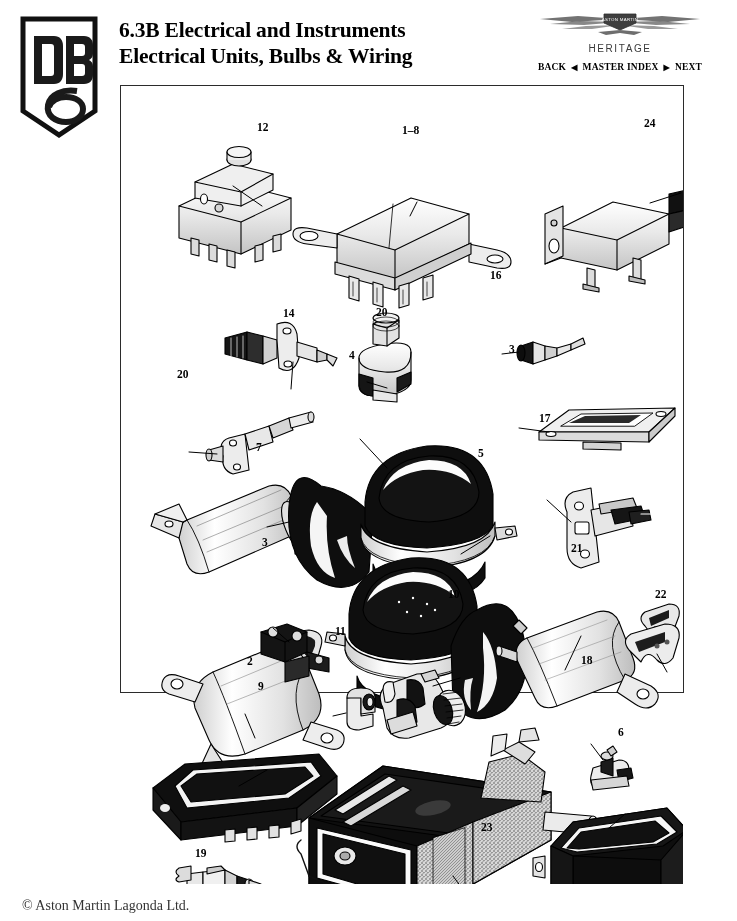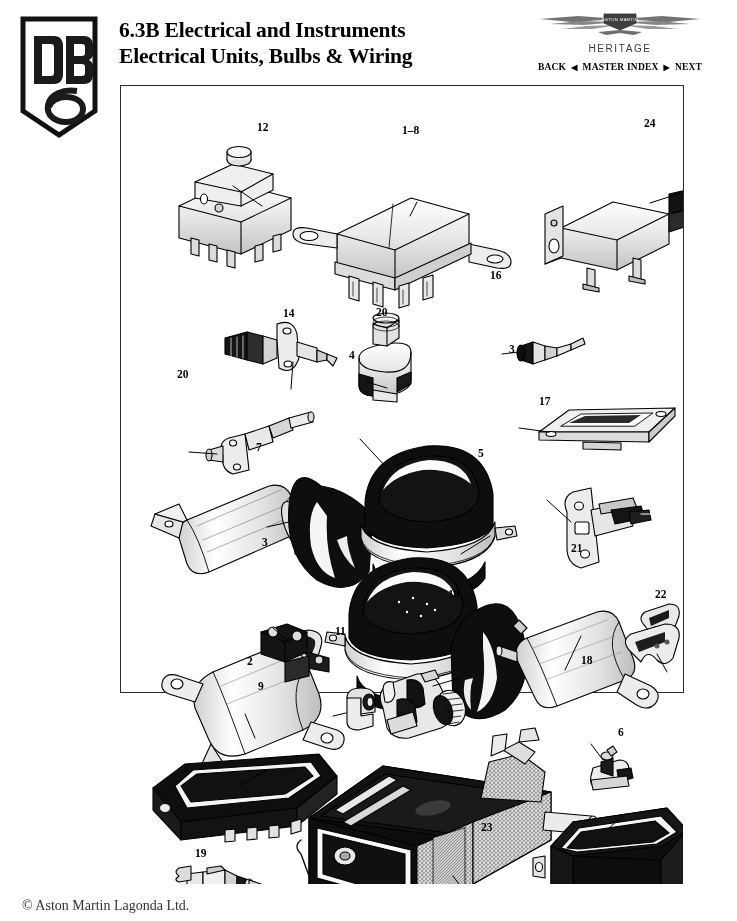--- a/index.html
+++ b/index.html
@@ -625,21 +625,21 @@
   <div id="callout-layer">
       <div class="callout" style="left: 136px; top: 36px;">12</div>
       <div class="callout" style="left: 281px; top: 39px;">1–8</div>
       <div class="callout" style="left: 523px; top: 32px;">24</div>
       <div class="callout" style="left: 162px; top: 222px;">14</div>
       <div class="callout" style="left: 255px; top: 221px;">20</div>
       <div class="callout" style="left: 369px; top: 184px;">16</div>
       <div class="callout" style="left: 388px; top: 258px;">3</div>
       <div class="callout" style="left: 56px; top: 283px;">20</div>
       <div class="callout" style="left: 228px; top: 264px;">4</div>
-      <div class="callout" style="left: 418px; top: 310px;">17</div>
+      <div class="callout" style="left: 418px; top: 327px;">17</div>
       <div class="callout" style="left: 135px; top: 356px;">7</div>
       <div class="callout" style="left: 357px; top: 362px;">5</div>
       <div class="callout" style="left: 141px; top: 451px;">3</div>
       <div class="callout" style="left: 450px; top: 457px;">21</div>
       <div class="callout" style="left: 534px; top: 503px; text-align: center;">22</div>
       <div class="callout" style="left: 327px; top: 503px;">10</div>
       <div class="callout" style="left: 214px; top: 540px;">11</div>
       <div class="callout" style="left: 126px; top: 570px;">2</div>
       <div class="callout" style="left: 460px; top: 569px;">18</div>
       <div class="callout" style="left: 137px; top: 595px;">9</div>

